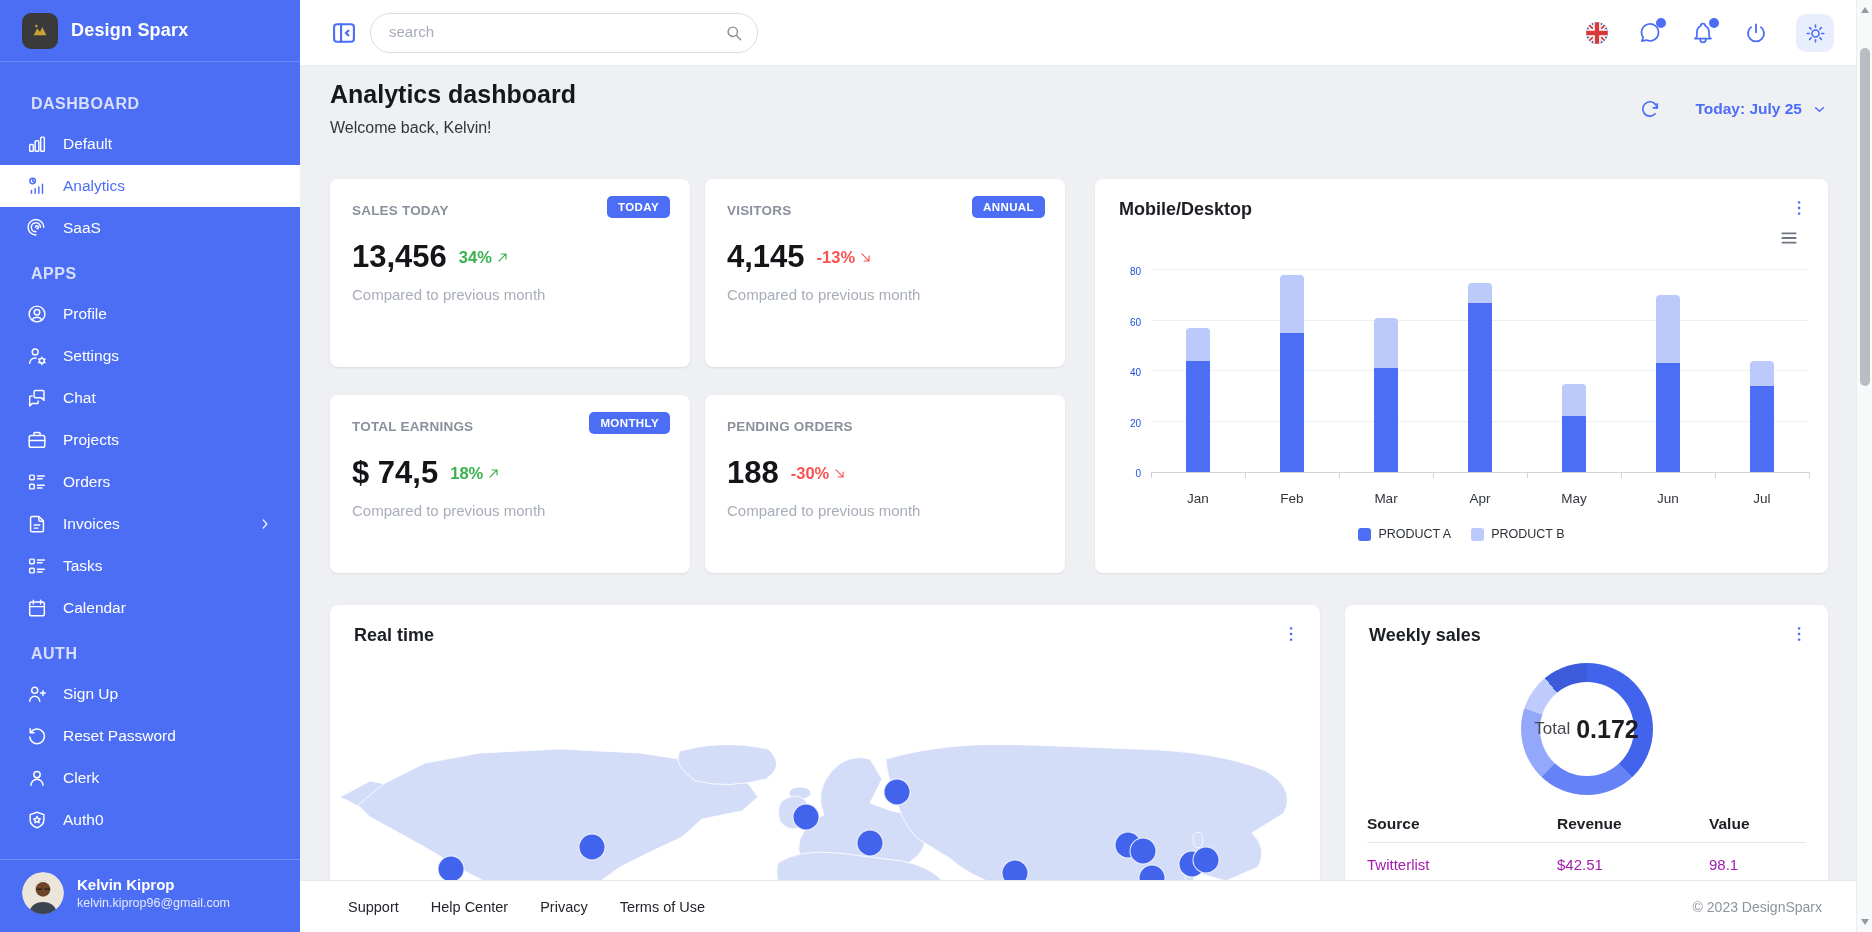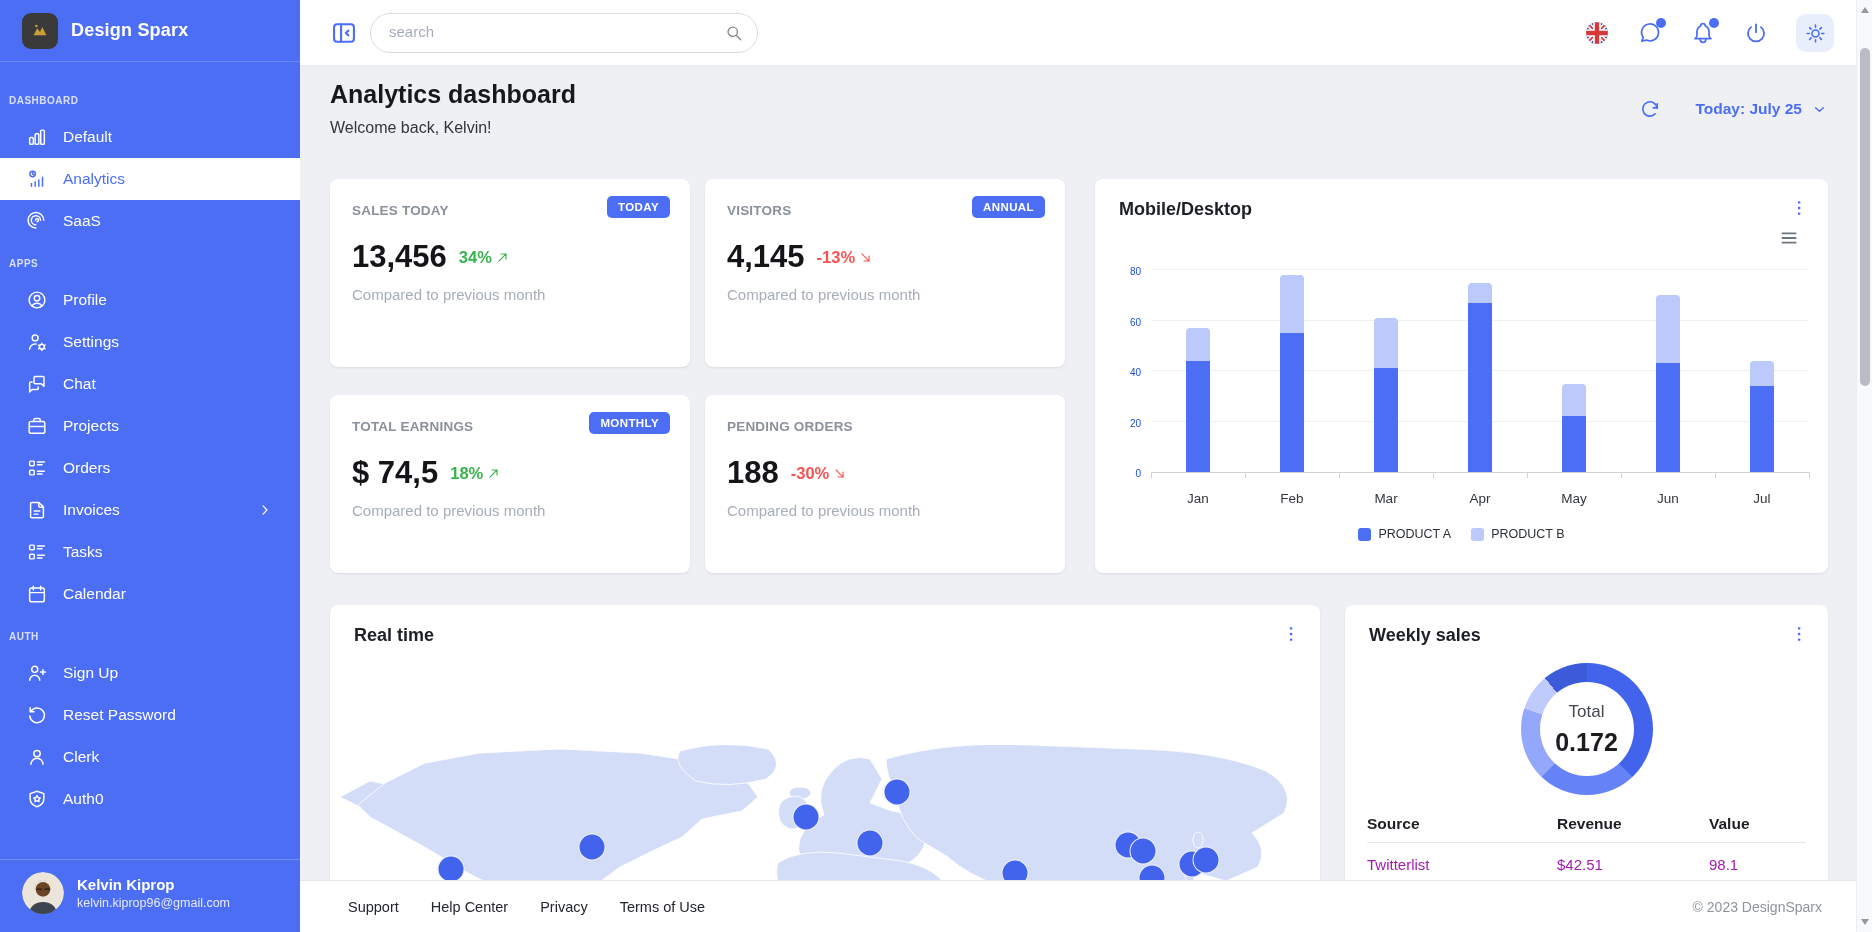--- a/index.html
+++ b/index.html
@@ -6,21 +6,21 @@
   body { font-family:"Liberation Sans", sans-serif; background:#dfe2e8; }
   .screen { position:relative; width:1872px; height:932px; overflow:hidden; background:#eef0f4; }
 
   
   .sidebar { position:absolute; left:0; top:0; bottom:0; width:300px; background:#4c6ef5; color:#fff; z-index:30; }
   .logo-row { height:62px; display:flex; align-items:center; gap:13px; padding:0 22px; border-bottom:1px solid rgba(255,255,255,.18); }
   .logo-box { width:36px; height:36px; border-radius:9px; background:#3a3a3a; display:flex; align-items:center; justify-content:center; flex:0 0 auto; }
   .logo-box svg { width:22px; height:22px; }
   .brand { font-size:18px; font-weight:700; letter-spacing:.2px; }
   .nav { position:absolute; top:63px; bottom:73px; left:0; right:0; overflow:hidden; padding-top:16px; }
-  .nav-section { padding:16px 9px 10px; font-size:10px; font-weight:600; letter-spacing:.5px; color:rgba(255,255,255,.78); }
+  .nav-section { padding:16px 31px 10px; font-size:16px; font-weight:600; letter-spacing:.5px; color:rgba(255,255,255,.78); }
   .nav-item { height:42px; display:flex; align-items:center; gap:15px; padding:0 26px; font-size:15.5px; color:#fff; cursor:pointer; }
   .nav-item .icn { width:22px; height:22px; flex:0 0 auto; }
   .nav-item .icn svg { width:22px; height:22px; display:block; }
   .nav-item.active { background:#fff; color:#4c6ef5; }
   .nav-item .chev { margin-left:auto; width:18px; height:18px; }
   .nav-item .chev svg { width:18px; height:18px; display:block; }
   .user-box { position:absolute; left:0; right:0; bottom:0; height:73px; border-top:1px solid rgba(255,255,255,.22); display:flex; align-items:center; gap:13px; padding:0 22px 6px; }
   .avatar { width:42px; height:42px; border-radius:50%; overflow:hidden; flex:0 0 auto; }
   .avatar svg { width:42px; height:42px; display:block; }
   .user-name { font-size:15px; font-weight:600; }
@@ -85,21 +85,21 @@
   .legend-item { display:flex; align-items:center; gap:7px; font-size:12.5px; color:#2c3136; cursor:pointer; }
   .legend-swatch { width:13px; height:13px; border-radius:3px; }
 
   
   .map-wrap { position:absolute; left:0; right:0; top:140px; height:280px; overflow:hidden; }
   .map-wrap svg.world { position:absolute; left:0; top:0; }
   .map-marker { position:absolute; width:27px; height:27px; border-radius:50%; background:#4263eb; border:1.5px solid rgba(255,255,255,.9); transform:translate(-50%,-50%); }
 
   
   .donut { position:absolute; left:50%; transform:translateX(-50%); top:58px; width:132px; height:132px; border-radius:50%; }
-  .donut-hole { position:absolute; left:50%; top:50%; transform:translate(-50%,-50%); width:94px; height:94px; border-radius:50%; background:#fff; display:flex; flex-direction:column; align-items:center; justify-content:center; gap:6px; }
+  .donut-hole { position:absolute; left:50%; top:50%; transform:translate(-50%,-50%); width:94px; height:94px; border-radius:50%; background:#fff; display:flex; flex-direction:row; align-items:center; justify-content:center; gap:6px; }
   .donut-hole .t1 { font-size:17px; color:#43474e; }
   .donut-hole .t2 { font-size:25px; font-weight:600; color:#1b1d21; }
   .ws-table { position:absolute; left:22px; right:22px; top:200px; }
   .ws-row { display:grid; grid-template-columns:190px 152px 1fr; align-items:center; border-bottom:1px solid #e4e7eb; }
   .ws-row.head { font-size:15.5px; font-weight:700; color:#1c1f24; height:38px; }
   .ws-row.body { font-size:15px; color:#a21caf; height:44px; }
 
   
   .footer { position:absolute; left:0; right:0; bottom:0; height:52px; background:#fff; border-top:1px solid #e6e8ec; z-index:20; display:flex; align-items:center; }
   .footer-links { display:flex; gap:32px; margin-left:48px; }

